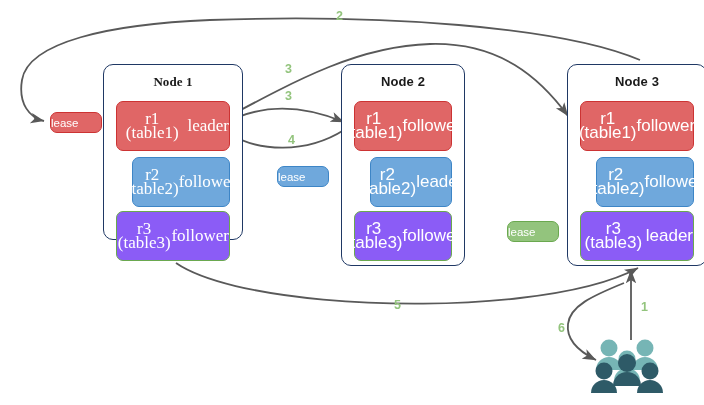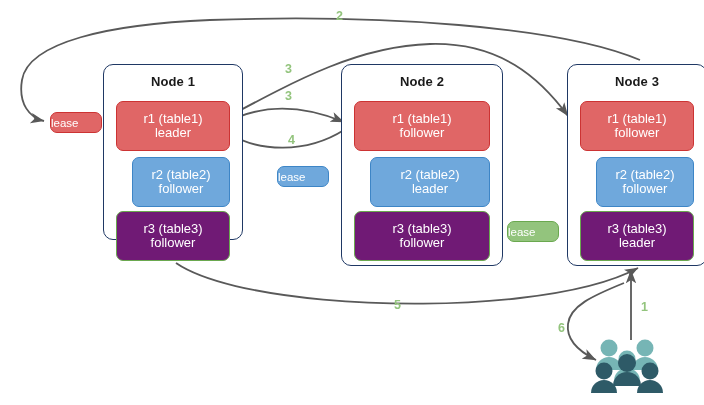--- a/index.html
+++ b/index.html
@@ -41,31 +41,31 @@
     letter-spacing: .1px;
   }
   .replica {
     position: absolute;
     left: 12px;
     right: 12px;
     height: 50px;
     border-radius: 7px;
     box-sizing: border-box;
     display: flex;
-    flex-direction: column;
+    flex-direction: row;
     align-items: center;
     justify-content: center;
     color: #ffffff;
-    font-size: 13px;
+    font-size: 17px;
     line-height: 14px;
     text-align: center;
   }
   .r-red   { background: #e06666; border: 1.6px solid #cc3333; }
   .r-blue  { background: #6fa8dc; border: 1.6px solid #3d85c6; margin-left: 16px; }
-  .r-green { background: #701a75; border: 1.6px solid #6aa84f; }
+  .r-green { background: #8b5cf6; border: 1.6px solid #6aa84f; }
   .lease {
     position: absolute;
     border-radius: 7px;
     box-sizing: border-box;
     display: flex;
     align-items: center;
     color: #ffffff;
     font-size: 11.5px;
     z-index: 6;
   }
@@ -114,37 +114,37 @@
 
       <circle cx="627" cy="363" r="9" fill="#2e5a67"></circle>
       <path d="M 613 386 a 14 14 0 0 1 28 0 z" fill="#2e5a67"></path>
       <circle cx="604" cy="371" r="8.5" fill="#2e5a67"></circle>
       <path d="M 591 393 a 13 13 0 0 1 26 0 z" fill="#2e5a67"></path>
       <circle cx="650" cy="371" r="8.5" fill="#2e5a67"></circle>
       <path d="M 637 393 a 13 13 0 0 1 26 0 z" fill="#2e5a67"></path>
     </g>
   </svg>
 
-  <div class="node" style="left:103px; top:64px; width:140px; height:176px;">
+  <div class="node" style="left:103px; top:64px; width:140px; height:176px;font-family:Liberation Serif, serif;">
     <div class="node-title">Node 1</div>
     <div class="replica r-red" style="top:36px;">
       <span>r1 (table1)</span>
       <span>leader</span>
     </div>
     <div class="replica r-blue" style="top:92px;">
       <span>r2 (table2)</span>
       <span>follower</span>
     </div>
     <div class="replica r-green" style="top:146px;">
       <span>r3 (table3)</span>
       <span>follower</span>
     </div>
   </div>
 
-  <div class="node" style="left:341px; top:64px; width:162px; height:202px;">
+  <div class="node" style="left:341px; top:64px; width:124px; height:202px;">
     <div class="node-title">Node 2</div>
     <div class="replica r-red" style="top:36px;">
       <span>r1 (table1)</span>
       <span>follower</span>
     </div>
     <div class="replica r-blue" style="top:92px;">
       <span>r2 (table2)</span>
       <span>leader</span>
     </div>
     <div class="replica r-green" style="top:146px;">

